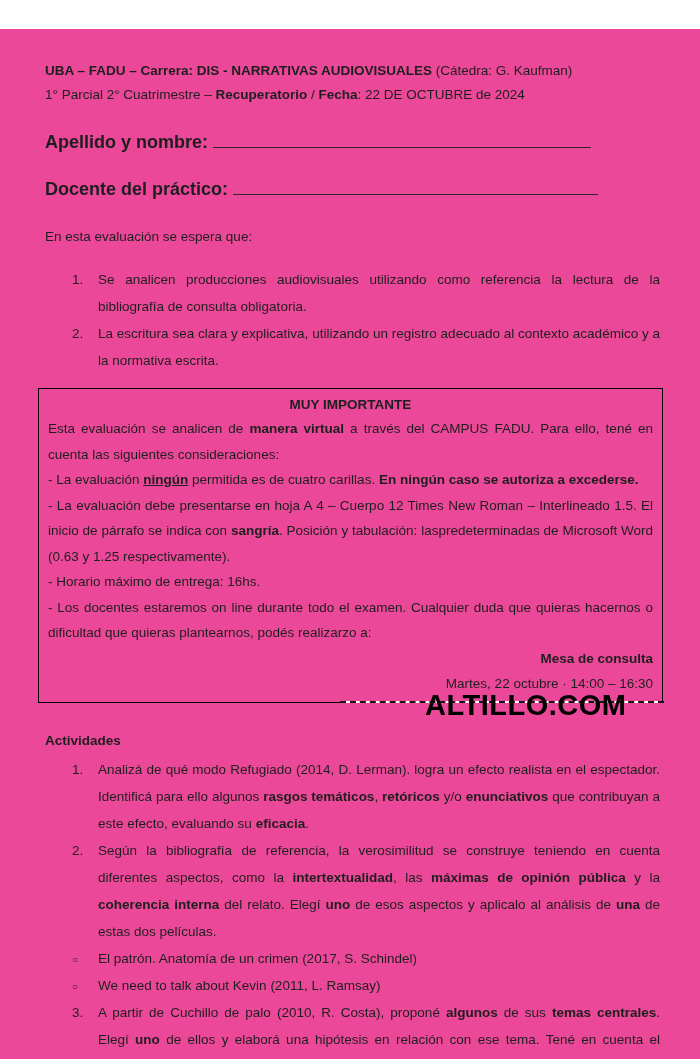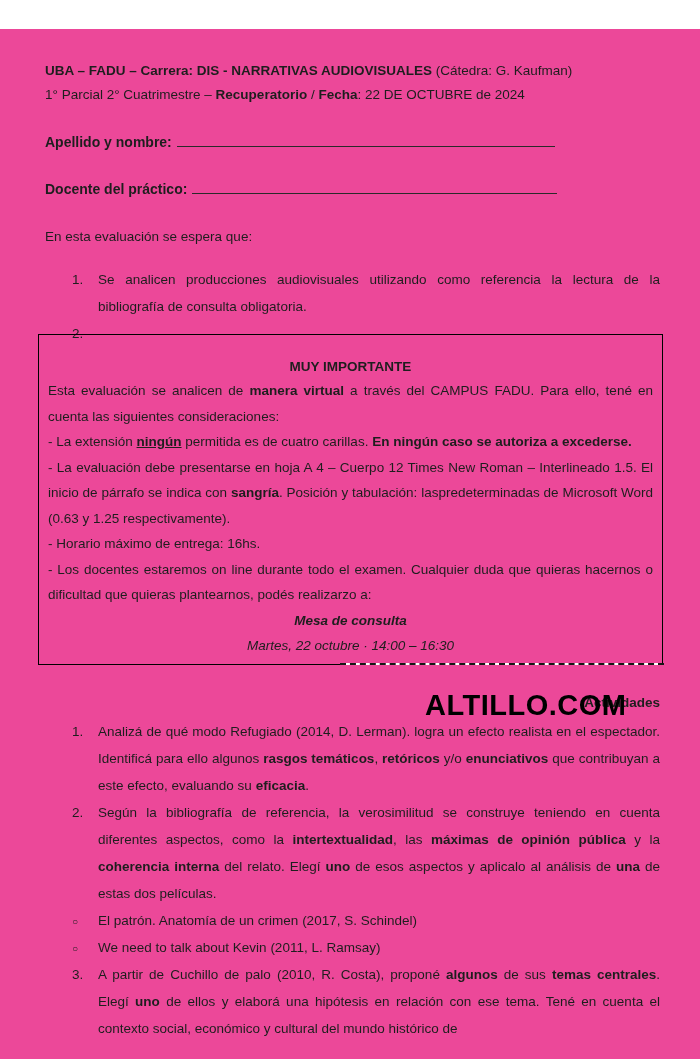--- a/index.html
+++ b/index.html
@@ -18,21 +18,21 @@
     background:#ec4899;
     margin-top:29px;
   }
   .b{font-weight:bold;}
   .i{}
   .u{text-decoration:underline;}
   p{margin:0;}
 
   .hdr p{line-height:24px;font-size:13.5px;}
 
-  .field-row{margin-top:23px;line-height:24px;font-size:14px;white-space:nowrap;}
+  .field-row{margin-top:23px;line-height:24px;font-size:18px;white-space:nowrap;}
   .field-row .label{font-weight:bold;}
   .fill-line{
     display:inline-block;height:13px;
     border-bottom:1.5px solid #2a2a2a;
     margin-left:5px;vertical-align:baseline;
   }
   .fill-line.w1{width:378px;}
   .fill-line.w2{width:365px;}
 
   .intro{margin-top:24px;font-size:13.5px;line-height:24px;}
@@ -42,41 +42,41 @@
     position:relative;padding-left:53px;
     font-size:13.5px;line-height:27px;
     text-align:justify;
   }
   ol.plain li .marker{position:absolute;left:27px;text-align:left;}
 
   .box{
     position:relative;
     margin:14px -3px 0 -7px;
     border:1.6px solid #000;
-    padding:19px 9px 5px 9px;
+    padding:3px 9px 5px 9px;
   }
   .box p{font-size:13.5px;line-height:25.5px;text-align:justify;}
-  .box p.center{text-align:center;font-style:italic;}
+  .box p.center{text-align:right;}
   .box .box-title{
     text-align:center;font-weight:bold;line-height:23px;margin-top:1px;
   }
   
   .box::after{
     content:"";position:absolute;
     bottom:-1.6px;right:-1.6px;width:52%;height:1.6px;
     background:#fff;border-top:2px dashed #161616;box-sizing:border-box;
   }
 
   .watermark{
     position:absolute;top:660px;left:425px;
     font-size:29px;font-weight:800;letter-spacing:0.5px;
     color:#000;white-space:nowrap;
   }
 
-  .activities-title{margin-top:26px;font-weight:bold;font-size:13.5px;line-height:24px;text-align:right;}
+  .activities-title{margin-top:26px;font-weight:bold;font-size:13.5px;line-height:24px;}
   ol.activities{list-style:none;margin:3px 0 0 0;padding:0;}
   ol.activities li{
     position:relative;padding-left:53px;
     font-size:13.5px;line-height:27px;text-align:justify;
   }
   ol.activities li .marker{position:absolute;left:27px;}
   ol.activities li.bullet{text-align:left;}
   ol.activities li.bullet .marker{font-size:10px;top:1px;}
 </style>
 </head>
@@ -97,28 +97,28 @@
     <span class="label">Docente del práctico:</span><span class="fill-line w2"></span>
   </div>
 
   <p class="intro">En esta evaluación se espera que:</p>
 
   <ol class="plain">
     <li>
       <span class="marker">1.</span><span><span>Se analicen producciones audiovisuales utilizando como referencia la lectura de la bibliografía de consulta obligatoria.</span></span>
     </li>
     <li>
-      <span class="marker">2.</span>
+      <span class="marker">2.</span><span><span>La escritura sea clara y explicativa, utilizando un registro adecuado al contexto académico y a la normativa escrita.</span></span>
     </li>
   </ol>
 
   <div class="box">
     <p class="box-title">MUY IMPORTANTE</p>
     <p><span>Esta evaluación se analicen de </span><span class="b">manera virtual</span><span> a través del CAMPUS FADU. Para ello, tené en cuenta las siguientes consideraciones:</span></p>
-    <p><span>- La extensión </span><span class="b u">ningún</span><span> permitida es de cuatro carillas. </span><span class="b">En ningún caso se autoriza a excederse.</span></p>
+    <p><span>- La evaluación </span><span class="b u">ningún</span><span> permitida es de cuatro carillas. </span><span class="b">En ningún caso se autoriza a excederse.</span></p>
     <p><span>- La evaluación debe presentarse en hoja A 4 – Cuerpo 12 Times New Roman – Interlineado 1.5. El inicio de párrafo se indica con </span><span class="b">sangría</span><span>. Posición y tabulación: laspredeterminadas de Microsoft Word (0.63 y 1.25 respectivamente).</span></p>
     <p><span>- Horario máximo de entrega: 16hs.</span></p>
     <p><span>- Los docentes estaremos on line durante todo el examen. Cualquier duda que quieras hacernos o dificultad que quieras plantearnos, podés realizarzo a:</span></p>
     <p class="center"><span class="b">Mesa de consulta</span></p>
     <p class="center"><span>Martes, 22 octubre · 14:00 – 16:30</span></p>
   </div>
 
   <div class="watermark">ALTILLO.COM</div>
 
   <p class="activities-title">Actividades</p>

